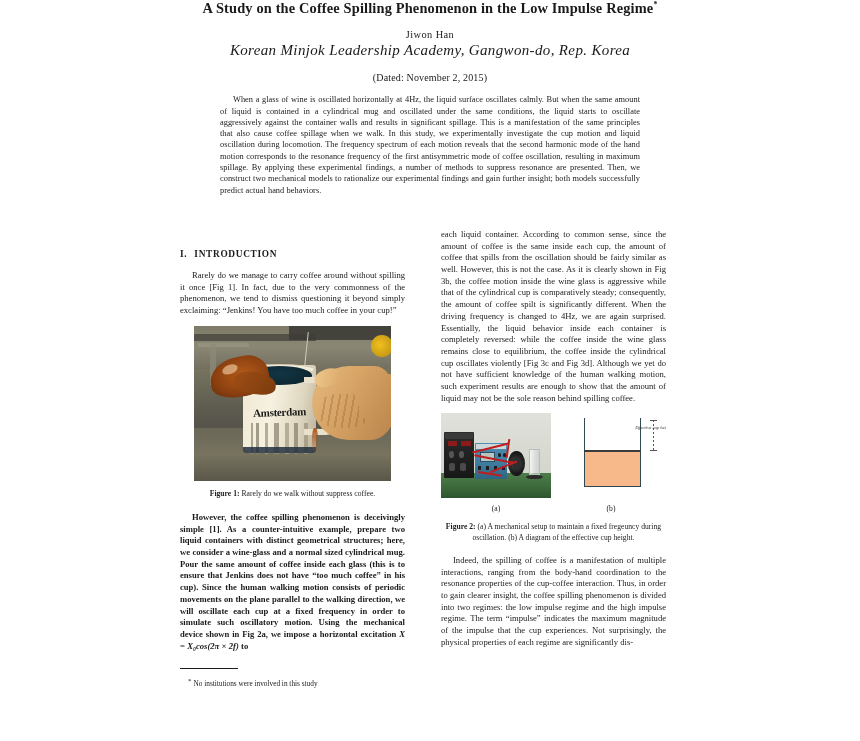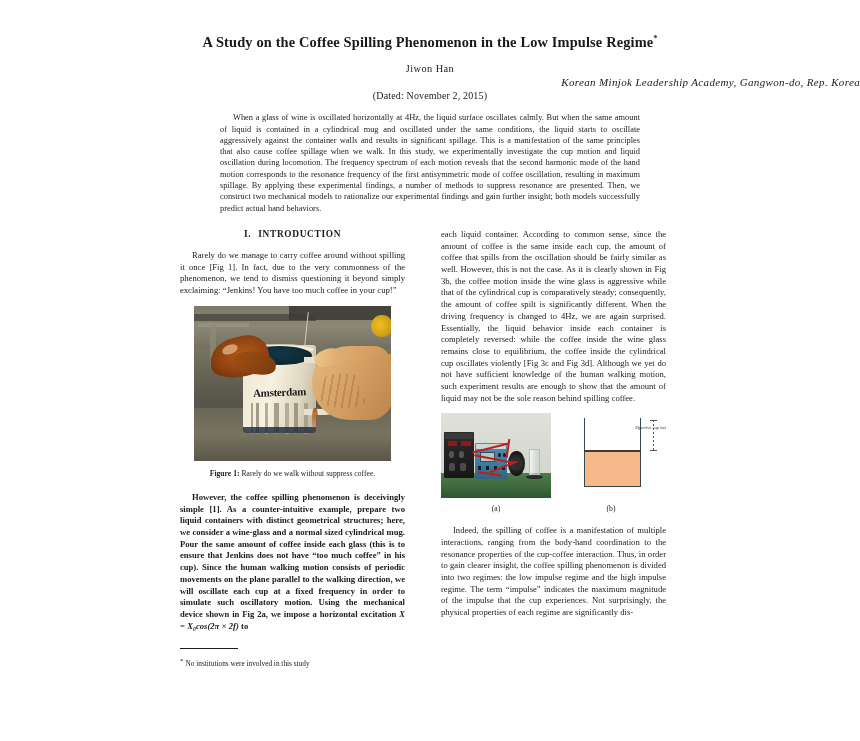--- a/index.html
+++ b/index.html
@@ -18,45 +18,43 @@
   .page {
     position: relative;
     width: 860px;
     height: 741px;
     background: #ffffff;
     box-sizing: border-box;
   }
 
   
   .header {
-    padding-top: 34px;
     text-align: center;
   }
   .paper-title {
     font-size: 14.4px;
     font-weight: bold;
     letter-spacing: 0.15px;
     line-height: 1.2;
     margin: 0 0 12px 0;
   }
   .paper-title sup {
     font-size: 8px;
     vertical-align: super;
   }
   .author {
     font-size: 10.4px;
     margin: 0 0 2px 0;
     letter-spacing: 0.4px;
   }
   .affiliation {
-    font-size: 11px;
+    font-size: 15px;
     font-style: italic;
-    margin: 0 0 2px 0;
+    margin: 0 0 13px 0;
     letter-spacing: 0.35px;
-    text-align: right;
   }
   .dateline {
     font-size: 10px;
     margin: 0;
     letter-spacing: 0.15px;
   }
 
   
   .abstract {
     width: 420px;
@@ -75,25 +73,24 @@
     top: 229px;
     left: 180px;
     width: 500px;
     display: flex;
     gap: 36px;
   }
   .col {
     width: 225px;
   }
   .section-head {
-    text-align: center;
     font-size: 9.3px;
     font-weight: bold;
     letter-spacing: 0.7px;
-    margin: 0 0 11px 0;
+    margin: 20px 0 11px 0;
   }
   .section-head .numeral {
     margin-right: 7px;
   }
   p.body {
     font-size: 8.6px;
     line-height: 1.36;
     text-align: justify;
     text-indent: 12px;
     margin: 0 0 6px 0;
@@ -161,21 +158,21 @@
   
   .footnote-rule {
     width: 58px;
     height: 1px;
     background: #1a1a1a;
     margin: 14px 0 8px 0;
   }
   .footnote {
     font-size: 7.3px;
     line-height: 1.35;
-    margin: 0;
+    margin: 8px;
   }
   .footnote .star { font-size: 7px; vertical-align: super; margin-right: 2px; }
 
   
   
   .f1-bg-top { position:absolute; left:0; top:0; width:100%; height:30%;
     background: linear-gradient(180deg,#7d7a69 0%,#8b8775 45%,#6f6c5d 100%); }
   .f1-bg-mid { position:absolute; left:0; top:28%; width:100%; height:40%;
     background: linear-gradient(180deg,#76735f 0%,#5f5d50 60%,#54524a 100%); }
   .f1-bg-bot { position:absolute; left:0; top:66%; width:100%; height:34%;
@@ -470,20 +467,21 @@
               <div class="f2b-dim-line"></div>
               <div class="f2b-dim-top"></div>
               <div class="f2b-dim-bot"></div>
               <div class="f2b-label">Effective
 cup height</div>
             </div>
             <div class="sublabel">(b)</div>
           </div>
 
         </div>
+        <div class="caption" style="margin-top:9px;"><span class="cap-label">Figure 2:</span><span> (a) A mechanical setup to maintain a fixed fregeuncy during oscillation. (b) A diagram of the effective cup height.</span></div>
       </div>
 
       <p class="body" style="margin-top:12px;">Indeed, the spilling of coffee is a manifestation of multiple interactions, ranging from the body-hand coordination to the resonance properties of the cup-coffee interaction. Thus, in order to gain clearer insight, the coffee spilling phenomenon is divided into two regimes: the low impulse regime and the high impulse regime. The term “impulse” indicates the maximum magnitude of the impulse that the cup experiences. Not surprisingly, the physical properties of each regime are significantly dis-</p>
 
     </div>
 
   </div>
 </div>
 
 </body></html>

